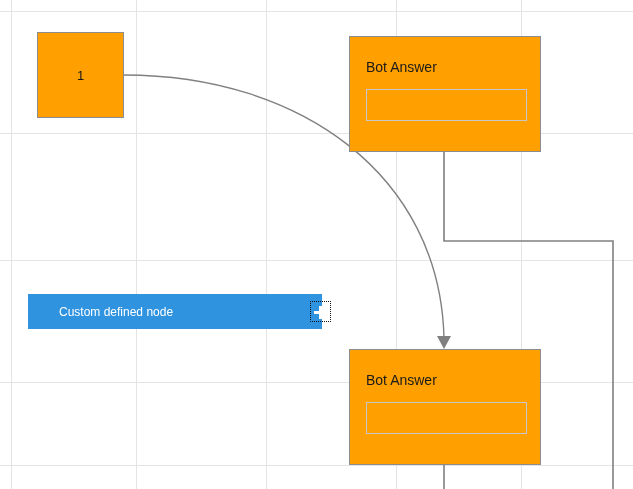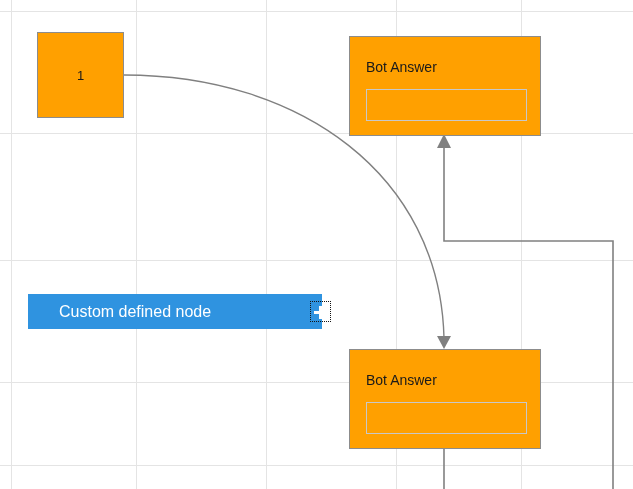--- a/index.html
+++ b/index.html
@@ -62,21 +62,21 @@
     align-items: center;
     justify-content: center;
   }
   .node-square .node-num {
     font-size: 13px;
     color: #1a1a1a;
     line-height: 1;
   }
   .node-card {
     width: 192px;
-    height: 100px;
+    height: 116px;
     padding: 8px;
   }
   .node-card-top { left: 349px; top: 36px; }
   .node-card-bottom { left: 349px; top: 349px; }
   .node-card .node-title {
     position: absolute;
     left: 16px;
     top: 23px;
     font-size: 14px;
     color: #1a1a1a;
@@ -100,21 +100,21 @@
     top: 294px;
     width: 294px;
     height: 35px;
     background: #2f93e0;
     display: flex;
     align-items: center;
   }
   .custom-node .cn-label {
     position: absolute;
     left: 31px;
-    font-size: 16px;
+    font-size: 12px;
     color: #ffffff;
     line-height: 1;
     white-space: nowrap;
   }
   .cn-add {
     position: absolute;
     left: 282px;
     top: 7px;
     width: 21px;
     height: 21px;

